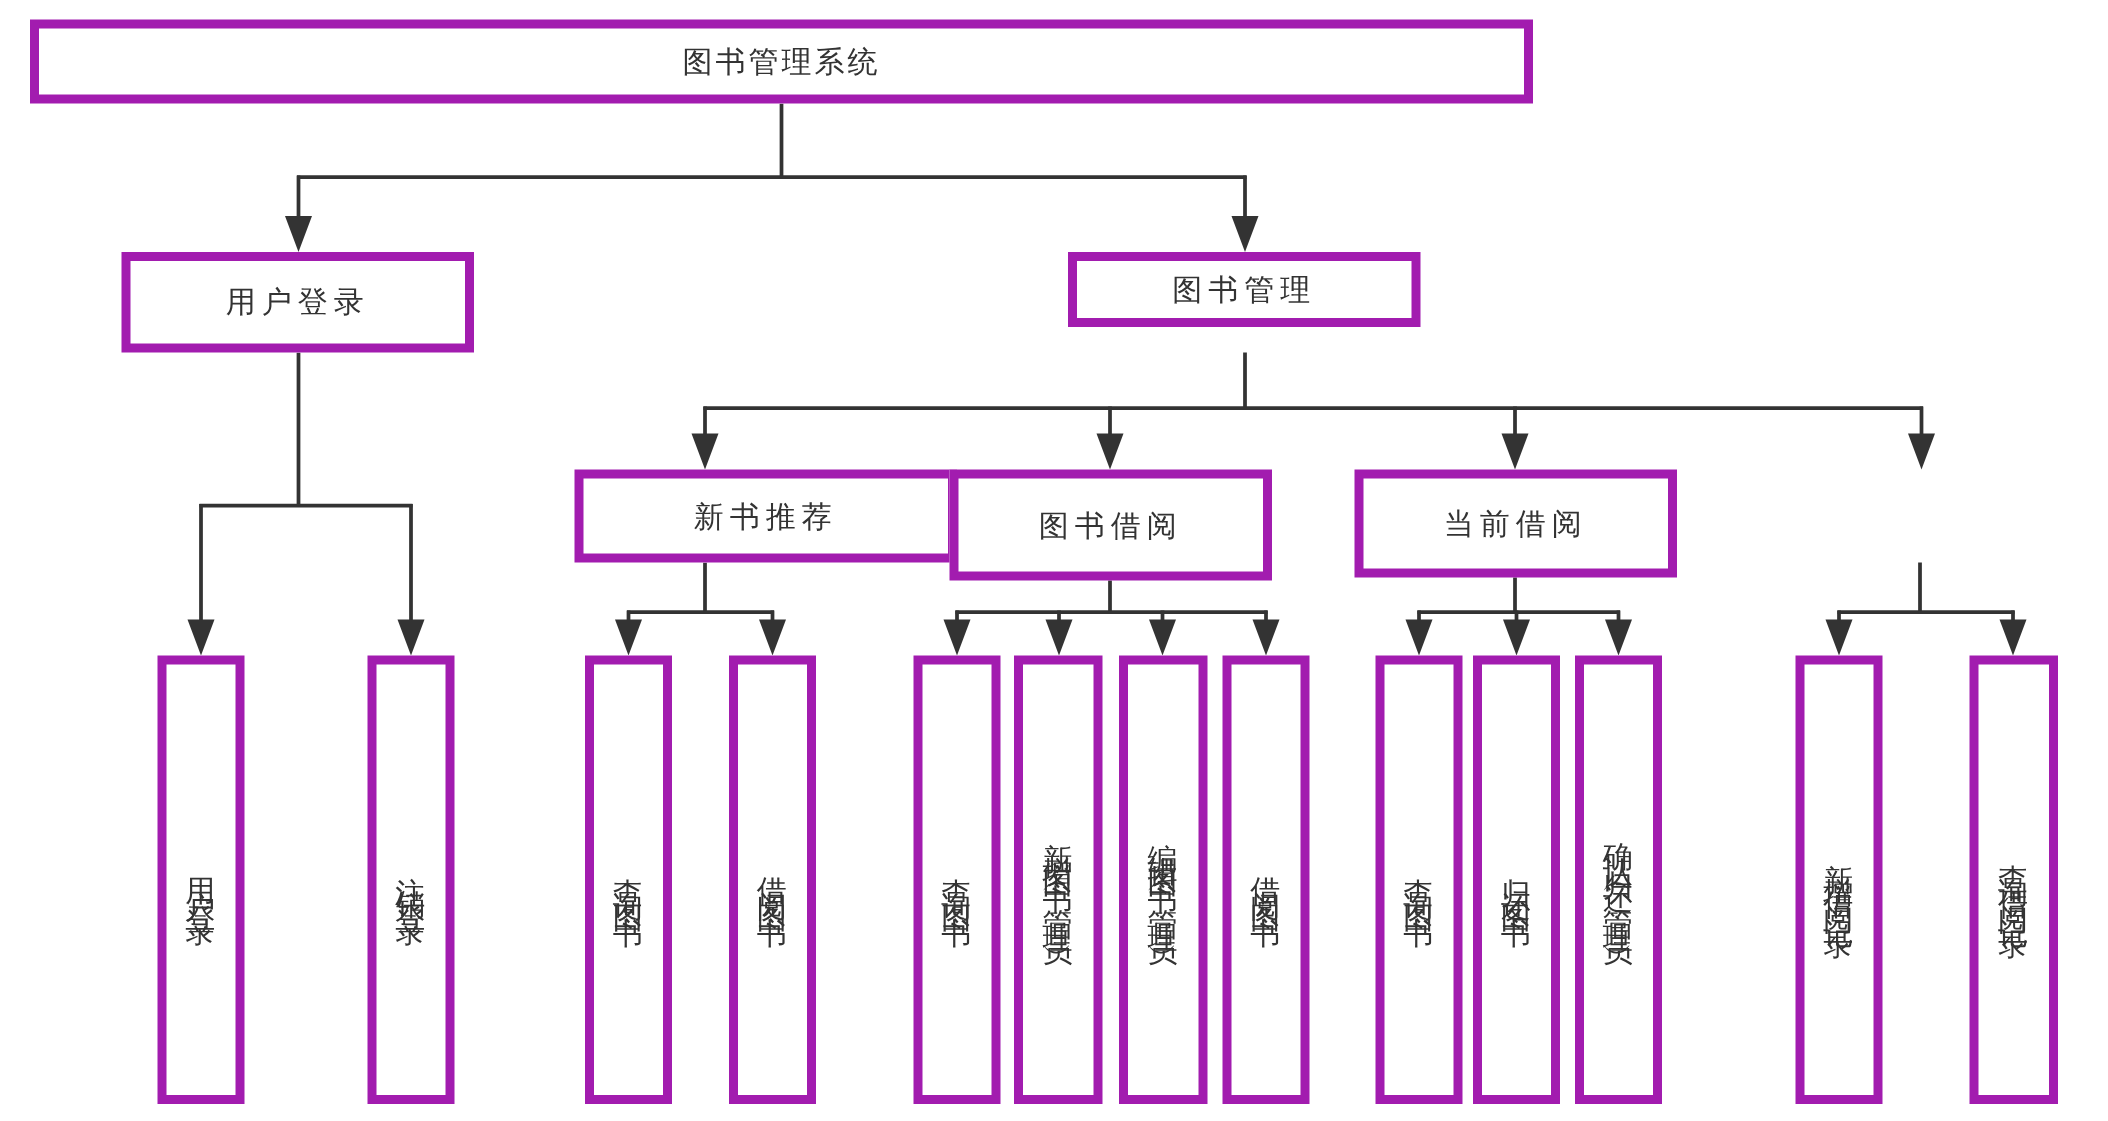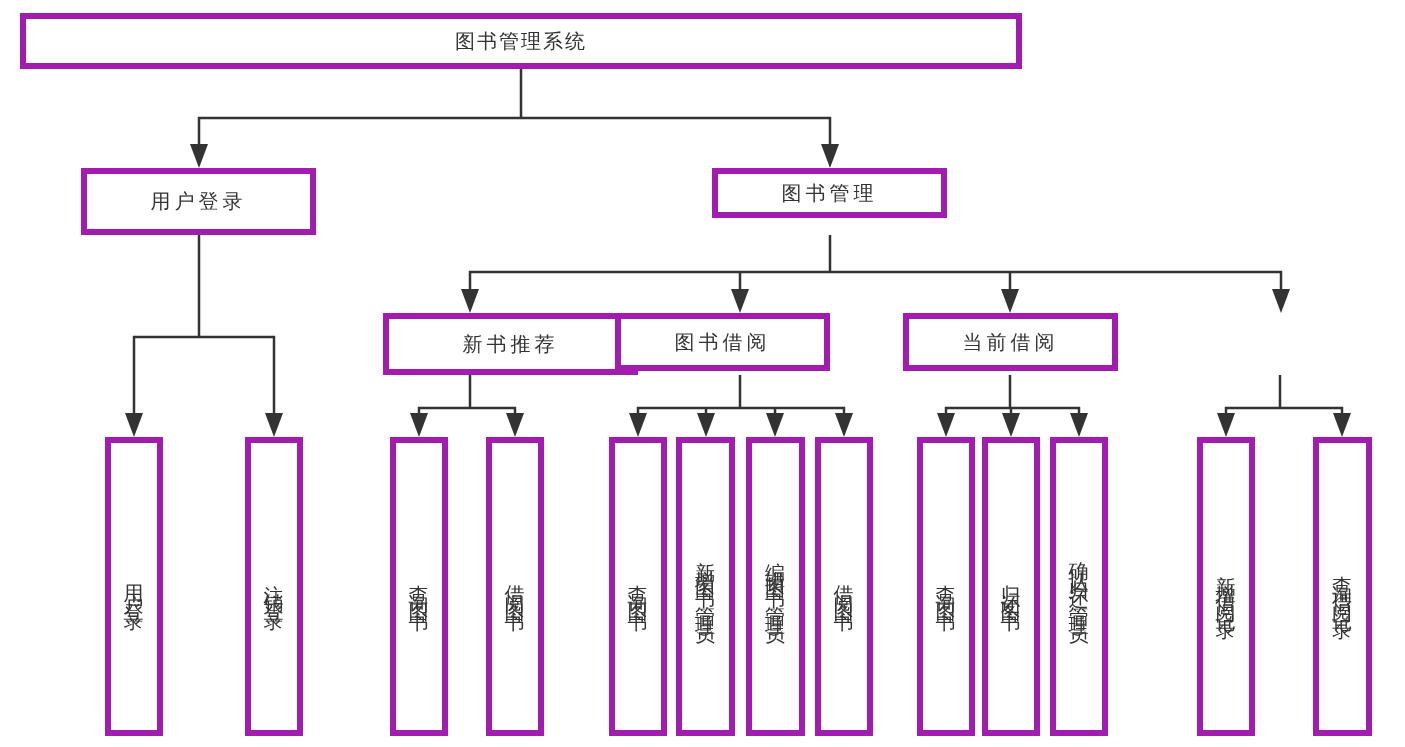--- a/index.html
+++ b/index.html
@@ -25,22 +25,22 @@
   .root-label { font-size: 20px; letter-spacing: 2px; }
   .v > span {
     writing-mode: vertical-rl; text-orientation: mixed;
     font-size: 20px; letter-spacing: 9px; line-height: 1;
   }
   
   .n-root  { left: 20px;  top: 13px;  width: 1002px; height: 56px; }
   .n-l2a   { left: 81px;  top: 168px; width: 235px;  height: 67px; }
   .n-l2b   { left: 712px; top: 168px; width: 235px;  height: 50px; }
   .n-l3a   { left: 363px; top: 313px; width: 255px;  height: 62px; margin-left: 20px; }
-  .n-l3b   { left: 615px; top: 313px; width: 215px;  height: 58px; }
-  .n-l3c   { left: 903px; top: 313px; width: 215px;  height: 58px; }
+  .n-l3b   { left: 633px; top: 313px; width: 215px;  height: 74px; }
+  .n-l3c   { left: 903px; top: 313px; width: 215px;  height: 72px; }
   .n-l3d   { left: 1173px;top: 313px; width: 215px;  height: 62px; }
   .leaf    { top: 437px; width: 58px; height: 299px; }
   .n-f1  { left: 105px; }
   .n-f2  { left: 245px; }
   .n-f3  { left: 390px; }
   .n-f4  { left: 486px; }
   .n-f5  { left: 609px; }
   .n-f6  { left: 676px; width: 59px; }
   .n-f7  { left: 746px; width: 59px; }
   .n-f8  { left: 815px; }

